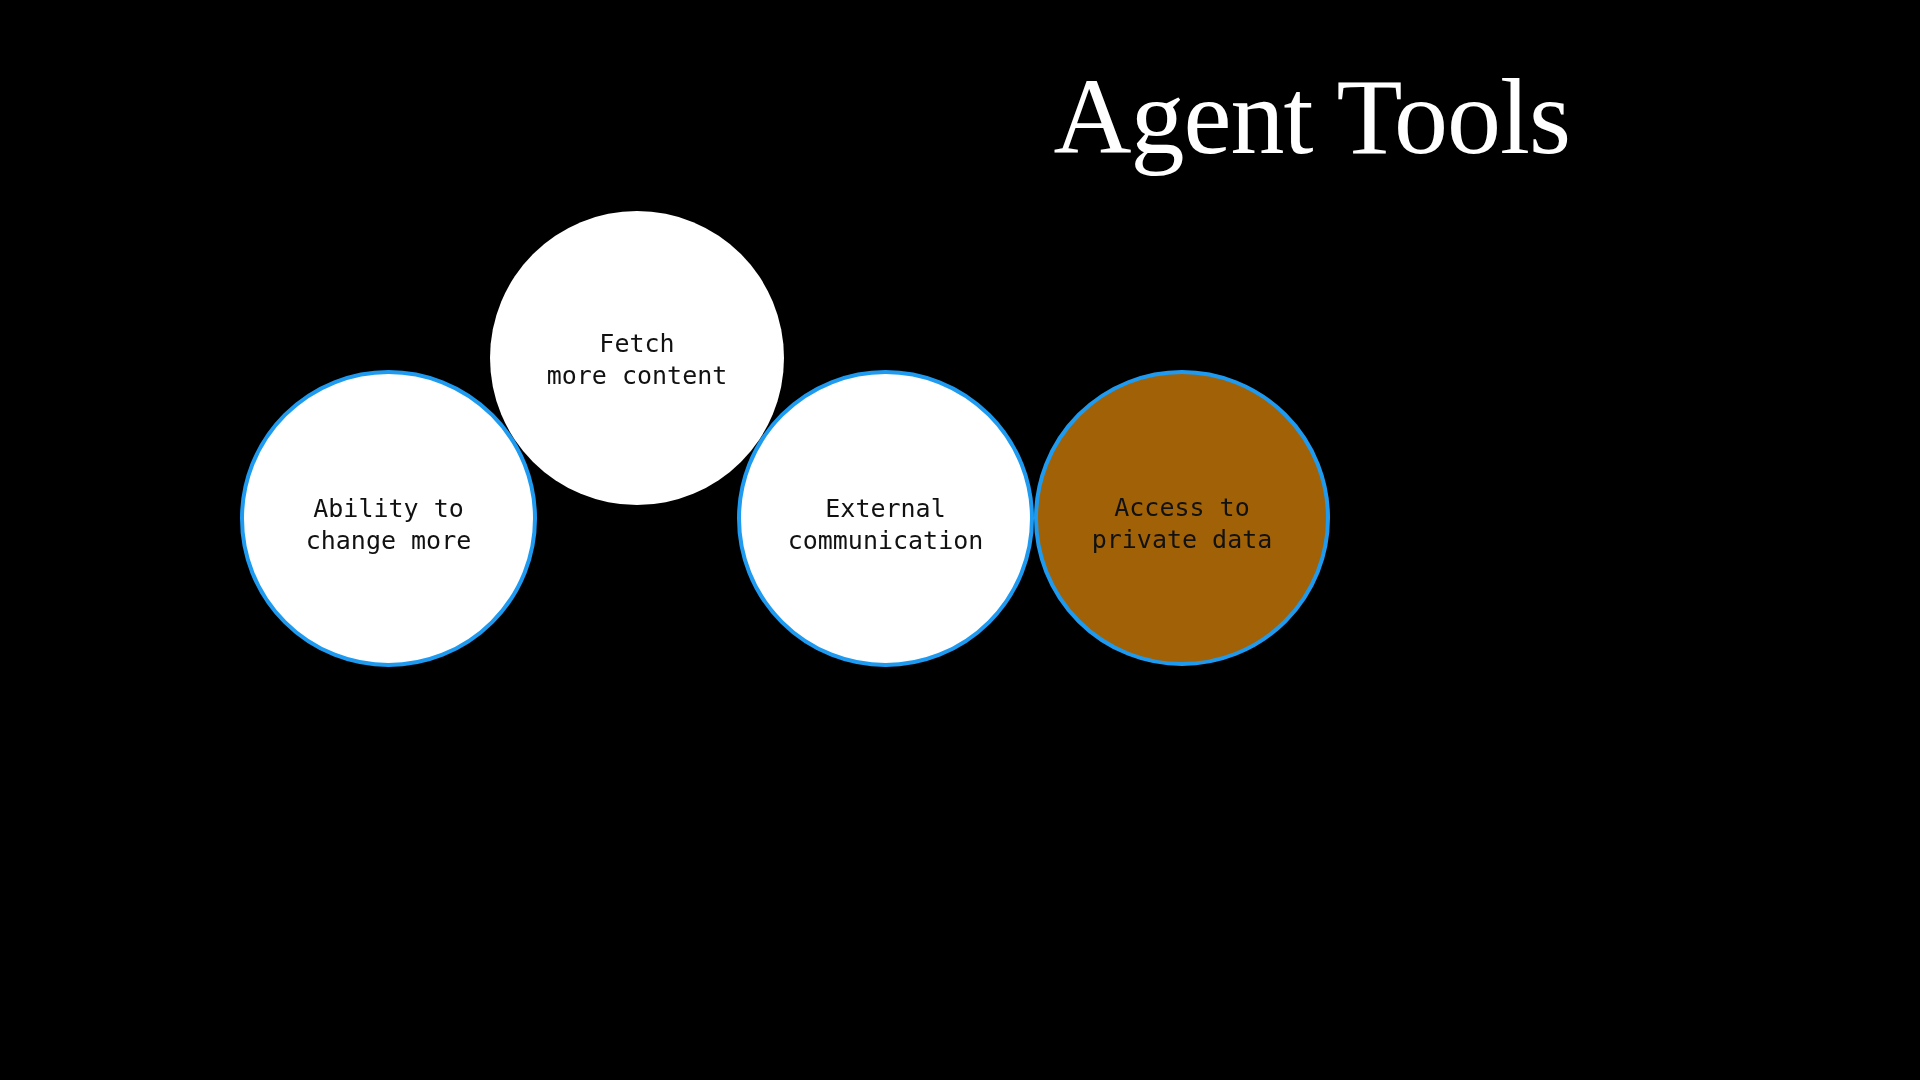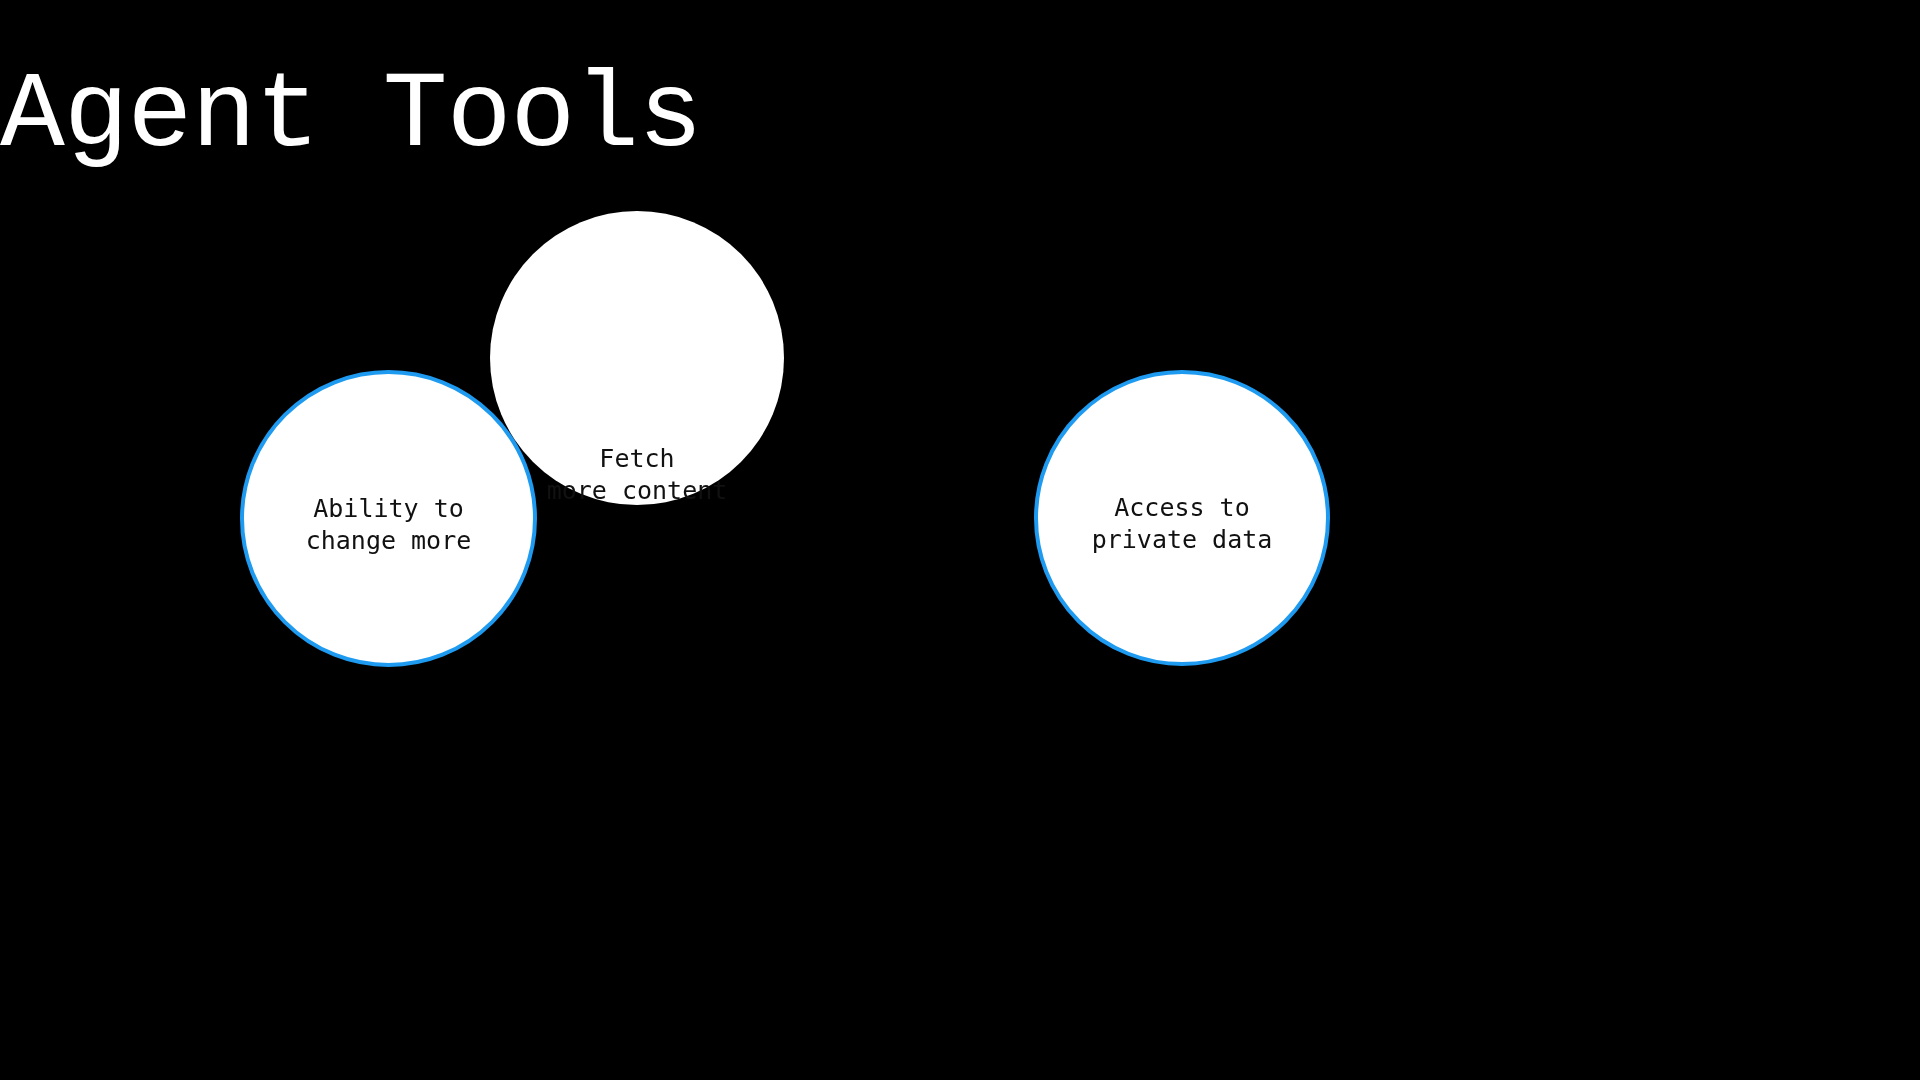--- a/index.html
+++ b/index.html
@@ -21,23 +21,23 @@
     height: 1080px;
     background: #000000;
   }
 
   
   #slide-title {
     position: absolute;
     left: 0;
     top: 60px;
     width: 1570px;
-    text-align: left;
+    text-align: right;
     color: #ffffff;
-    font-family: Liberation Mono, monospace;
+    font-family: Liberation Serif, serif;
     font-size: 108px;
     font-weight: 400;
     letter-spacing: -1px;
     line-height: 1.05;
     white-space: nowrap;
     user-select: none;
   }
 
   
   #circle-group {
@@ -57,21 +57,20 @@
     align-items: center;
     justify-content: center;
   }
 
   .node.bordered {
     border: 4px solid var(--accent, #1e9bf0);
   }
 
   .node.plain {
     border: 0 none;
-    align-items: flex-end;
   }
 
   .node-label {
     font-family: "DejaVu Sans Mono", "Liberation Mono", monospace;
     font-size: 25px;
     line-height: 1.28;
     color: #111111;
     text-align: center;
     white-space: pre;
     letter-spacing: 0px;
@@ -114,20 +113,24 @@
     <div class="node bordered" id="node-change-data" style="background: rgb(255, 255, 255); --accent: #1e9bf0;">
       <div class="node-label" style="color: rgb(17, 17, 17);">Ability to
 change more</div>
     </div>
 
     <div class="node plain" id="node-fetch-content" style="background: rgb(255, 255, 255); --accent: #1e9bf0;">
       <div class="node-label" style="color: rgb(17, 17, 17);">Fetch
 more content</div>
     </div>
 
+    <div class="node bordered" id="node-external-comm" style="background: rgb(255, 255, 255); --accent: #1e9bf0;">
+      <div class="node-label" style="color: rgb(17, 17, 17);">External
+communication</div>
+    </div>
 
-    <div class="node bordered" id="node-private-data" style="background: #ffffff; --accent: #1e9bf0;">
+    <div class="node bordered" id="node-private-data" style="background: #a16207; --accent: #1e9bf0;">
       <div class="node-label" style="color: rgb(17, 17, 17);">Access to
 private data</div>
     </div>
 
   </div>
 </div>
 
 </body></html>

